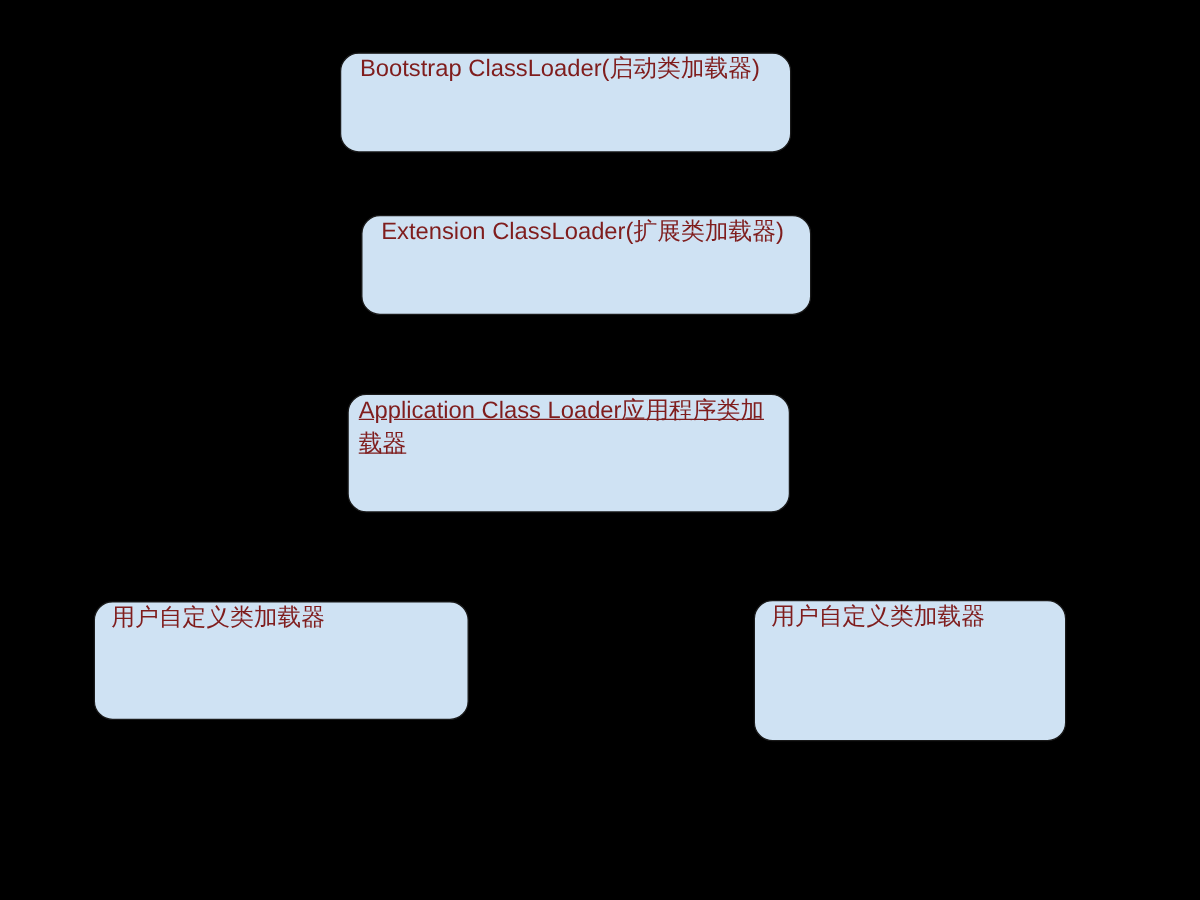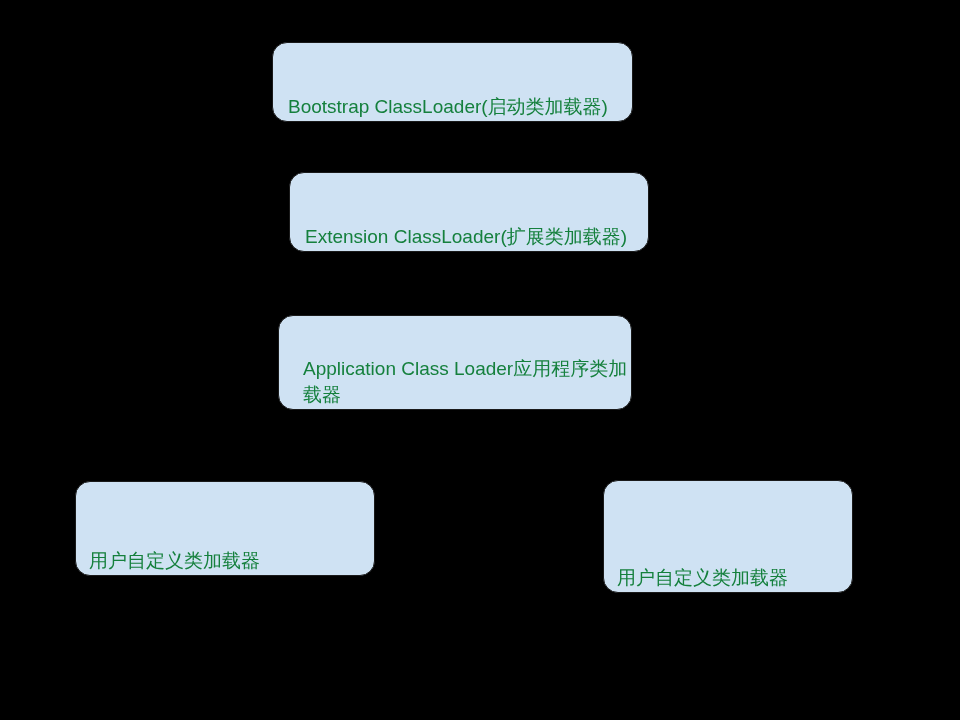--- a/index.html
+++ b/index.html
@@ -19,34 +19,34 @@
     height: 720px;
     background: #000000;
   }
   .node {
     position: absolute;
     background: #cfe2f3;
     border: 1px solid #1a1a1a;
     border-radius: 15px;
     box-sizing: border-box;
     display: flex;
-    align-items: flex-end;
-    color: #15803d;
+    align-items: flex-start;
+    color: #7f1d1d;
     font-size: 19px;
     line-height: 1.4;
   }
   .node .label {
     padding-left: 15px;
     padding-right: 8px;
     white-space: pre;
   }
   .node-bootstrap   { left: 272px; top: 42px;  width: 361px; height: 80px;  }
   .node-extension   { left: 273px; top: 172px; width: 360px; height: 80px; margin-left: 16px;  }
   .node-application { left: 278px; top: 315px; width: 354px; height: 95px;  }
-  .node-application .label { padding-left: 24px; }
+  .node-application .label { padding-left: 8px; text-decoration: underline; }
   .node-custom-left  { left: 75px;  top: 481px; width: 300px; height: 95px; }
   .node-custom-left .label  { padding-left: 13px; }
   .node-custom-right { left: 603px; top: 480px; width: 250px; height: 113px; }
   .node-custom-right .label { padding-left: 13px; }
 </style>
 </head>
 <body>
 
 <div class="canvas">
 

